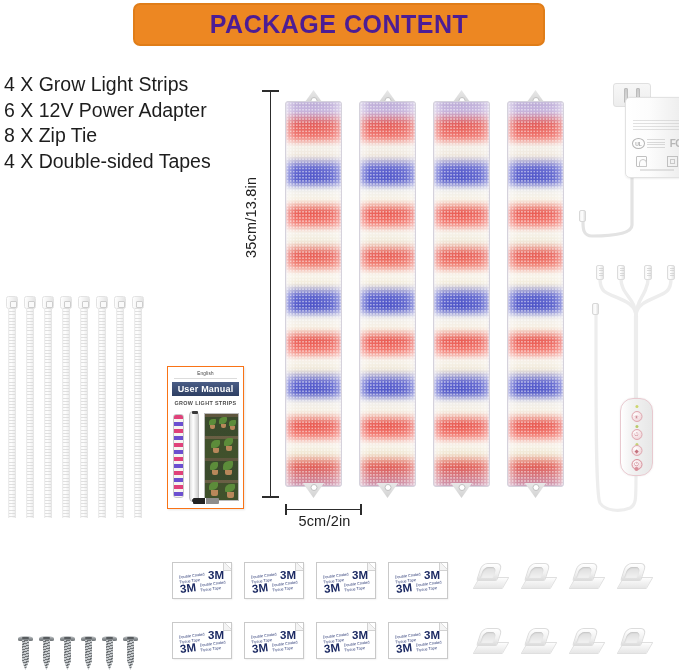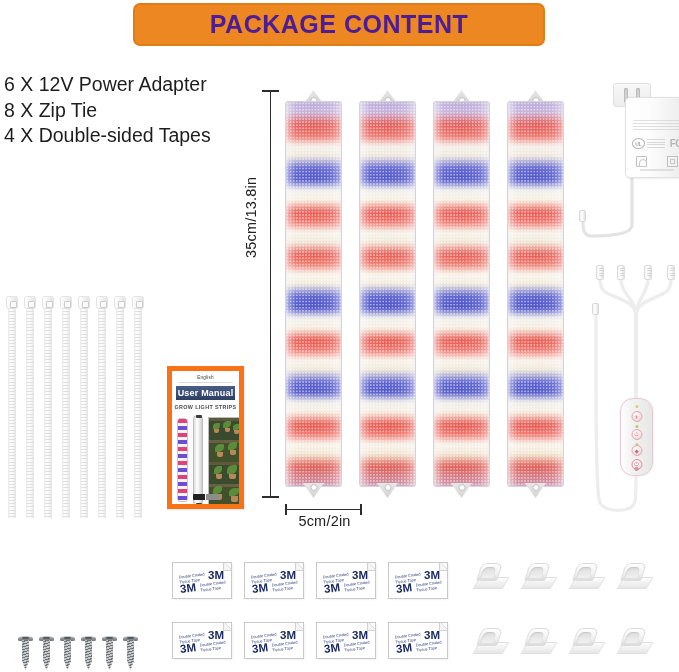--- a/index.html
+++ b/index.html
@@ -89,21 +89,21 @@
         #c6cacd 1.1px, #c6cacd 2.6px),
       linear-gradient(to right,#9ca1a4,#dfe2e4 45%,#7e8386);
     clip-path: polygon(0% 0%, 100% 0%, 100% 70%, 50% 100%, 0% 70%);
   }
 
   
   .manual {
     position: absolute; left: 167px; top: 366px;
     width: 77px; height: 143px;
     background: #ffffff;
-    border: 5px solid #f97316;
+    border: 1px solid #f97316;
     box-shadow: 0.5px 0.5px 2px rgba(0,0,0,0.10);
     overflow: hidden;
   }
   .manual-lang {
     margin: 4px 6px 0 6px; text-align: center;
     font-size: 4.6px; color: #3b3b3b; letter-spacing: .2px;
     border-bottom: 0.5px solid #dcdcdc; padding-bottom: 1.5px;
   }
   .manual-title-bar {
     margin: 3px 4px 0 4px;
@@ -425,20 +425,21 @@
 </head>
 <body>
 
 <div id="stage">
 
   <div class="banner">
     <span class="banner-text">PACKAGE CONTENT</span>
   </div>
 
   <ul class="content-list">
+    <li>4 X Grow Light Strips</li>
     <li>6 X 12V Power Adapter</li>
     <li>8 X Zip Tie</li>
     <li>4 X Double-sided Tapes</li>
   </ul>
 
   <div class="ziptie-group">
     <div class="ziptie" style="left:0px">
         <div class="zt-head"></div>
         <div class="zt-body"></div>
       </div>

